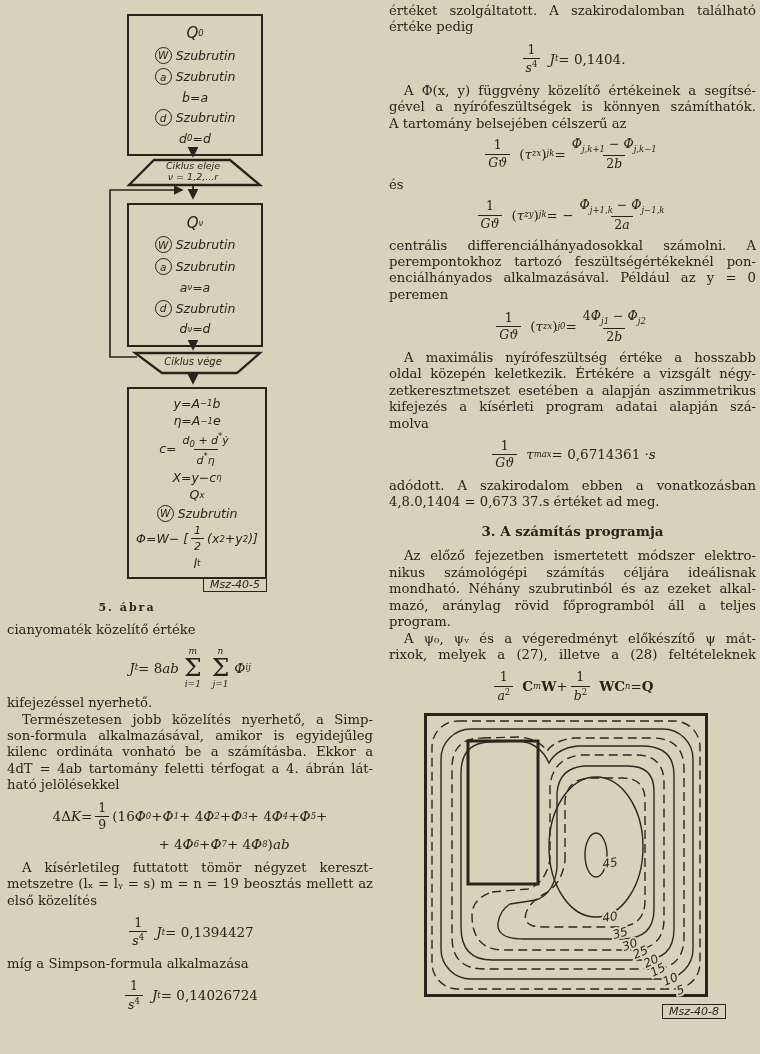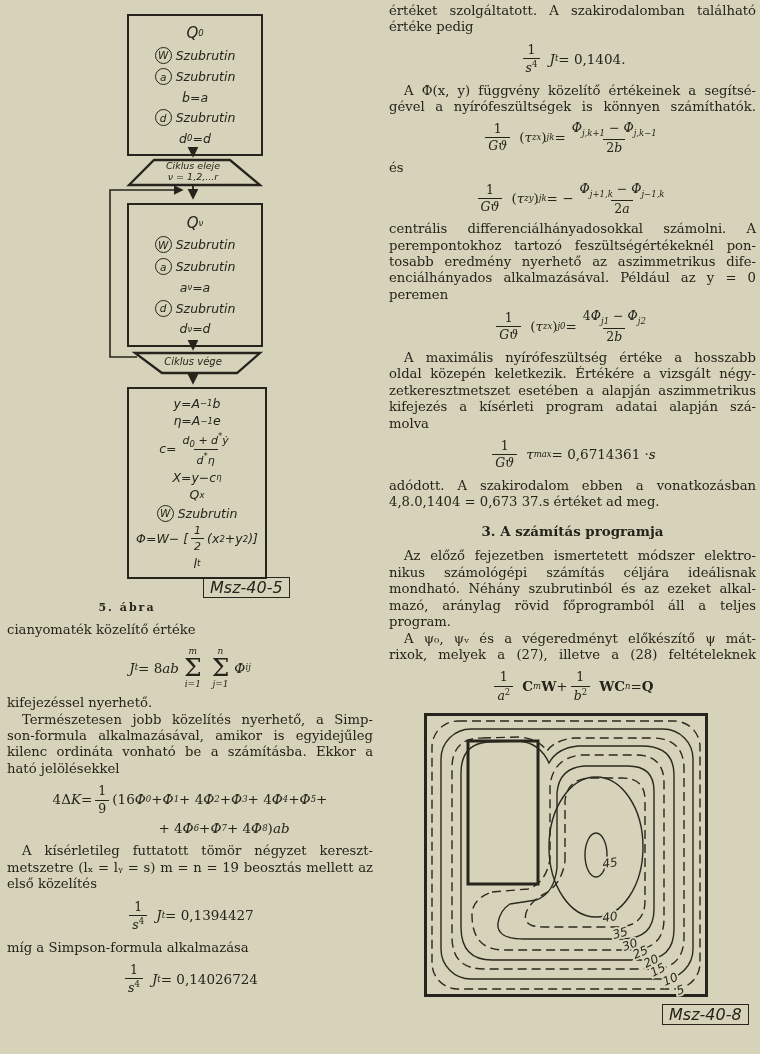--- a/index.html
+++ b/index.html
@@ -39,21 +39,21 @@
   .fbox{position:absolute;border:2.6px solid #26241c;background:transparent;
         display:flex;flex-direction:column;justify-content:space-evenly;align-items:center;padding:4px 2px;}
   .fbox .frow{display:flex;align-items:center;justify-content:center;font-size:12.5px;font-style:italic;}
   .fbox.qtop .frow:first-child{font-size:15px;}
   #flowchart .frac{font-size:11px;}
   #flowchart .frac .den{border-top:1px solid #26241c;}
   .circ{display:inline-flex;width:15px;height:15px;border:1.5px solid #26241c;border-radius:50%;
         align-items:center;justify-content:center;font-size:10.5px;font-style:italic;margin-right:4px;flex:none;}
   .trap-text{position:absolute;text-align:center;font-size:9.5px;line-height:10.5px;font-style:italic;}
   .frame-label{border:1.3px solid #26241c;font-family:"DejaVu Sans", sans-serif;font-style:italic;
-               font-size:16px;padding:0 6px;display:inline-block;background:transparent;}
+               font-size:11px;padding:0 6px;display:inline-block;background:transparent;}
   .fig-caption{font-weight:bold;font-size:11px;letter-spacing:2px;}
 
   
   #figure6{position:relative;height:330px;margin-top:10px;}
   #figure6 svg{position:absolute;left:35px;top:0;}
   #fig6-label{position:absolute;left:273px;top:291px;}
   .contour{fill:none;stroke:#2b2920;stroke-width:1.4;}
   .contour.dashed{stroke-dasharray:9 5;}
   .clabel{font-family:"DejaVu Sans", sans-serif;font-style:italic;font-size:12px;fill:#2b2920;
           stroke:#d7d3ba;stroke-width:4px;paint-order:stroke;}
@@ -235,20 +235,21 @@
         <span class="lim">j=1</span>
       </span>
       <span class="i">Φ</span>
       <sub>ij</sub>
     </div>
   <div>
       <div class="line end">kifejezéssel nyerhető.</div>
       <div class="line ind">Természetesen jobb közelítés nyerhető, a Simp-</div>
       <div class="line">son-formula alkalmazásával, amikor is egyidejűleg</div>
       <div class="line">kilenc ordináta vonható be a számításba. Ekkor a</div>
+      <div class="line">4dT = 4ab tartomány feletti térfogat a 4. ábrán lát-</div>
       <div class="line end">ható jelölésekkel</div>
     </div>
   <div class="formula" style="margin-bottom:5px;">
       <span class="r">4Δ</span>
       <span class="i">K</span>
       <span class="r"> = </span>
       <span class="frac">
         <span class="num"><span class="r">1</span></span>
         <span class="den"><span class="r">9</span></span>
       </span>
@@ -327,20 +328,21 @@
         <span class="den"><span class="i">s</span><sup>4</sup></span>
       </span>
       <span class="sp"></span>
       <span class="i">J</span>
       <sub>t</sub>
       <span class="r"> = 0,1404.</span>
     </div>
   <div>
       <div class="line ind">A Φ(x, y) függvény közelítő értékeinek a segítsé-</div>
       <div class="line">gével a nyírófeszültségek is könnyen számíthatók.</div>
+      <div class="line end">A tartomány belsejében célszerű az</div>
     </div>
   <div class="formula" style="margin:5px 0;">
       <span class="frac">
         <span class="num"><span class="r">1</span></span>
         <span class="den"><span class="i">Gϑ</span></span>
       </span>
       <span class="sp"></span>
       <span class="r">(</span>
       <span class="i">τ</span>
       <sub>zx</sub>
@@ -368,21 +370,20 @@
       <sub>jk</sub>
       <span class="r"> = − </span>
       <span class="frac">
         <span class="num"><span class="i">Φ</span><sub>j+1,k</sub><span class="r"> − </span><span class="i">Φ</span><sub>j−1,k</sub></span>
         <span class="den"><span class="r">2</span><span class="i">a</span></span>
       </span>
     </div>
   <div>
       <div class="line">centrális differenciálhányadosokkal számolni. A</div>
       <div class="line">perempontokhoz tartozó feszültségértékeknél pon-</div>
-      <div class="line">tosabb eredmény nyerhető az aszimmetrikus dife-</div>
       <div class="line">enciálhányados alkalmazásával. Például az y = 0</div>
       <div class="line end">peremen</div>
     </div>
   <div class="formula" style="margin:6px 0;">
       <span class="frac">
         <span class="num"><span class="r">1</span></span>
         <span class="den"><span class="i">Gϑ</span></span>
       </span>
       <span class="sp"></span>
       <span class="r">(</span>

